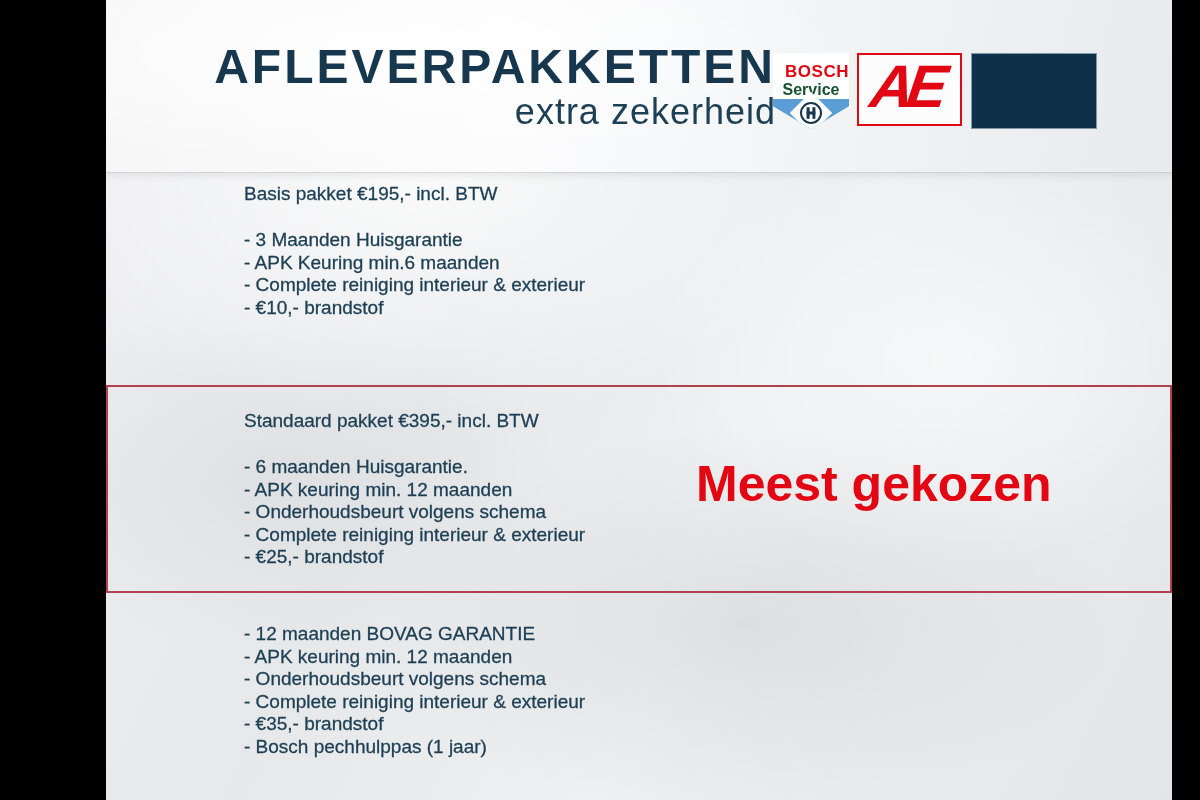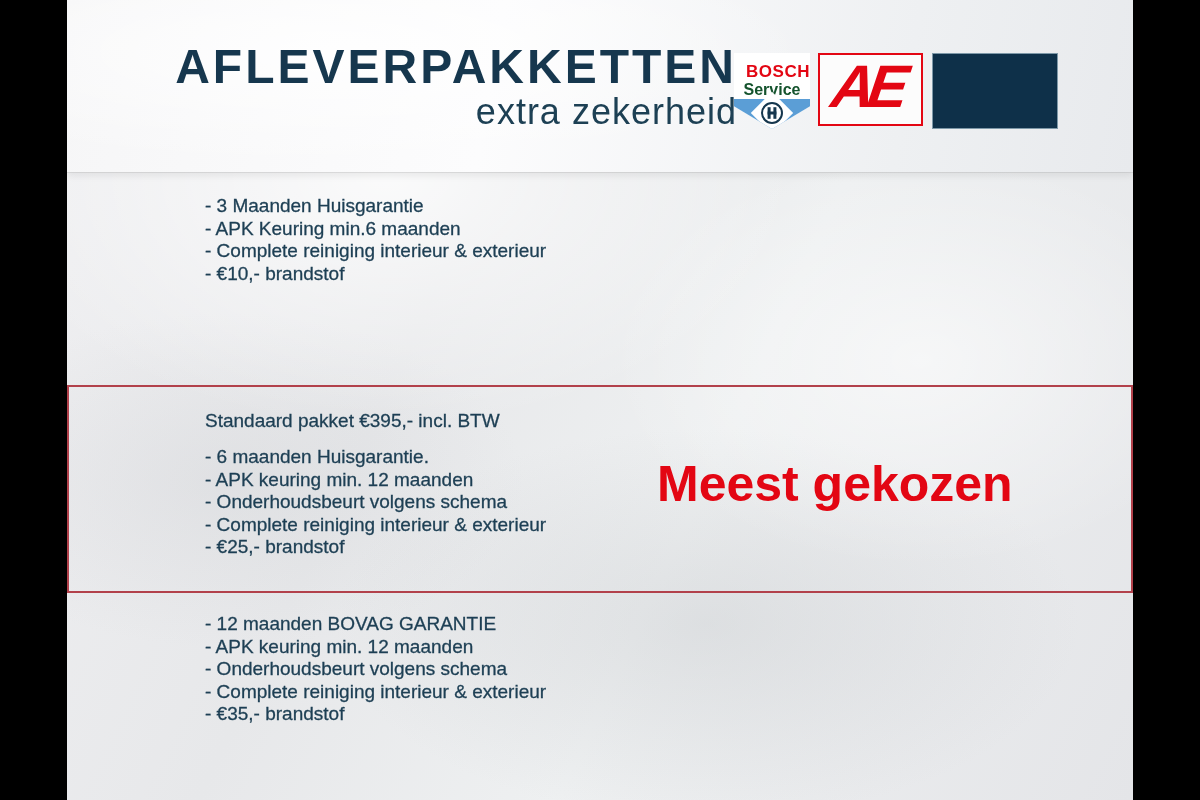--- a/index.html
+++ b/index.html
@@ -1,20 +1,20 @@
 <!DOCTYPE html>
 <html><head>
 <meta charset="utf-8">
 <style>
   html, body { margin:0; padding:0; }
   body {
     width:1200px; height:800px; overflow:hidden; background:#000;
     font-family:"Liberation Sans", sans-serif;
   }
-  .frame { position:relative; width:1009px; height:800px; display:flex; }
+  .frame { position:relative; width:1009px; height:800px; display:flex;padding-left:39px; }
   .bar { width:67px; height:800px; background:#000; flex:0 0 auto; }
 
   
   .stage {
     position:relative; width:1066px; height:800px; flex:0 0 auto;
     background:
       radial-gradient(55% 45% at 30% 22%, rgba(255,255,255,.8), rgba(255,255,255,0) 70%),
       radial-gradient(45% 40% at 80% 45%, rgba(255,255,255,.55), rgba(255,255,255,0) 65%),
       radial-gradient(50% 35% at 60% 78%, rgba(188,191,195,.33), rgba(188,191,195,0) 70%),
       radial-gradient(40% 30% at 15% 60%, rgba(198,200,204,.28), rgba(198,200,204,0) 70%),
@@ -65,21 +65,21 @@
     padding-right:8px; margin-top:-6px;
   }
   .navy-block { width:126px; height:76px; background:#0e3049; border:1px solid #7d98a8; box-sizing:border-box; }
 
   
   .pkg {
     position:absolute; left:138px; color:#1d3f54; font-size:19px;
     -webkit-text-stroke:.3px currentColor; white-space:nowrap;
   }
   .pkg-title { line-height:24px; }
-  .pkg-items { margin-top:13px; }
+  .pkg-items { margin-top:23px; }
   .pkg-item { line-height:22.5px; }
   .pkg1 { top:182px; }
   .pkg2 { top:409px; }
   .pkg3 { top:600px; }
 
   .highlight-box {
     position:absolute; left:0; top:385px; width:1066px; height:208px;
     box-sizing:border-box; border:2px solid #b2414b;
   }
   .badge {
@@ -119,20 +119,21 @@
           <span class="ae-text">AE</span>
         </div>
 
         <div class="navy-block"></div>
       </div>
     </div>
 
     <div class="highlight-box"></div>
 
     <div class="pkg pkg1">
+      <div class="pkg-title">Basis pakket €195,- incl. BTW</div>
       <div class="pkg-items">
         <div class="pkg-item">- 3 Maanden Huisgarantie</div>
         <div class="pkg-item">- APK Keuring min.6 maanden</div>
         <div class="pkg-item">- Complete reiniging interieur &amp; exterieur</div>
         <div class="pkg-item">- €10,- brandstof</div>
       </div>
     </div>
 
     <div class="pkg pkg2">
       <div class="pkg-title">Standaard pakket €395,- incl. BTW</div>
@@ -147,19 +148,20 @@
 
     <div class="badge">Meest gekozen</div>
 
     <div class="pkg pkg3">
       <div class="pkg-items">
         <div class="pkg-item">- 12 maanden BOVAG GARANTIE</div>
         <div class="pkg-item">- APK keuring min. 12 maanden</div>
         <div class="pkg-item">- Onderhoudsbeurt volgens schema</div>
         <div class="pkg-item">- Complete reiniging interieur &amp; exterieur</div>
         <div class="pkg-item">- €35,- brandstof</div>
+        <div class="pkg-item">- Bosch pechhulppas (1 jaar)</div>
       </div>
     </div>
 
   </div>
 
   <div class="bar"></div>
 </div>
 
 </body></html>

